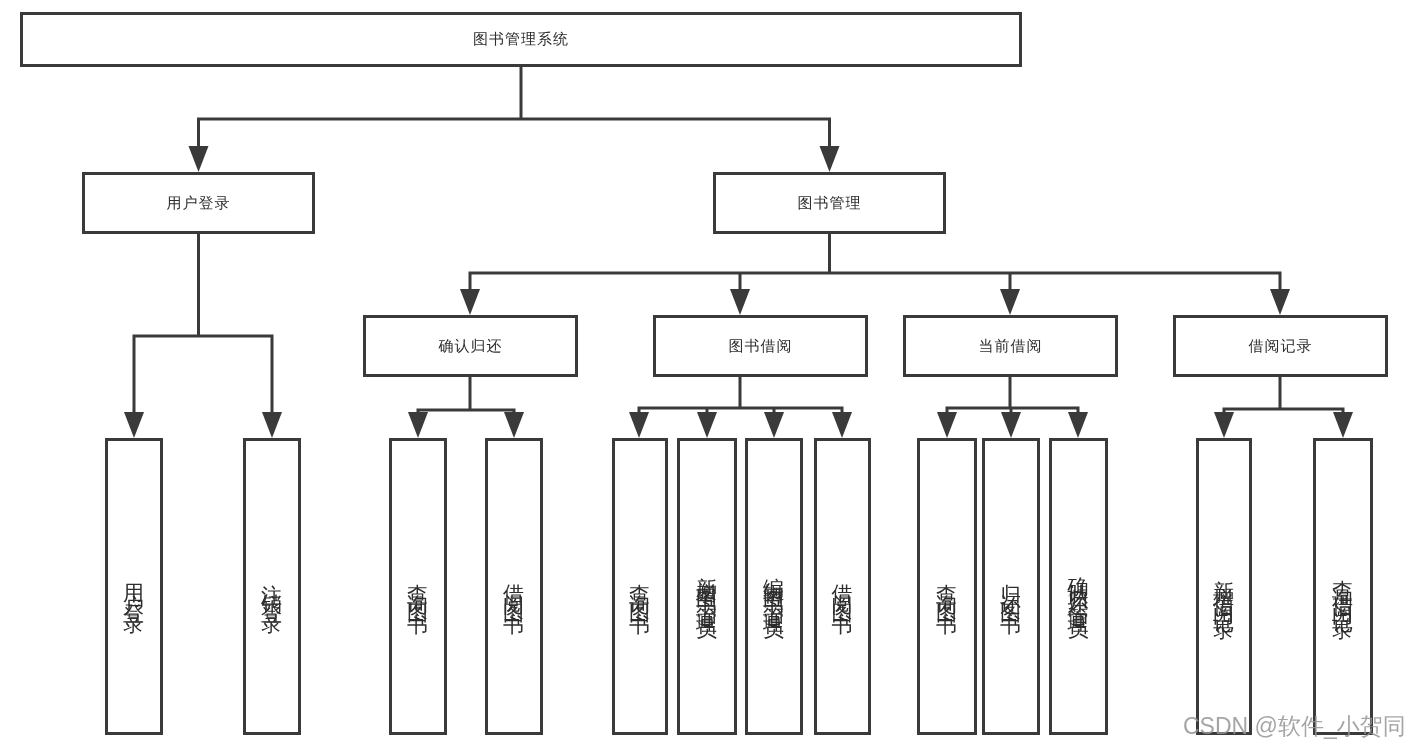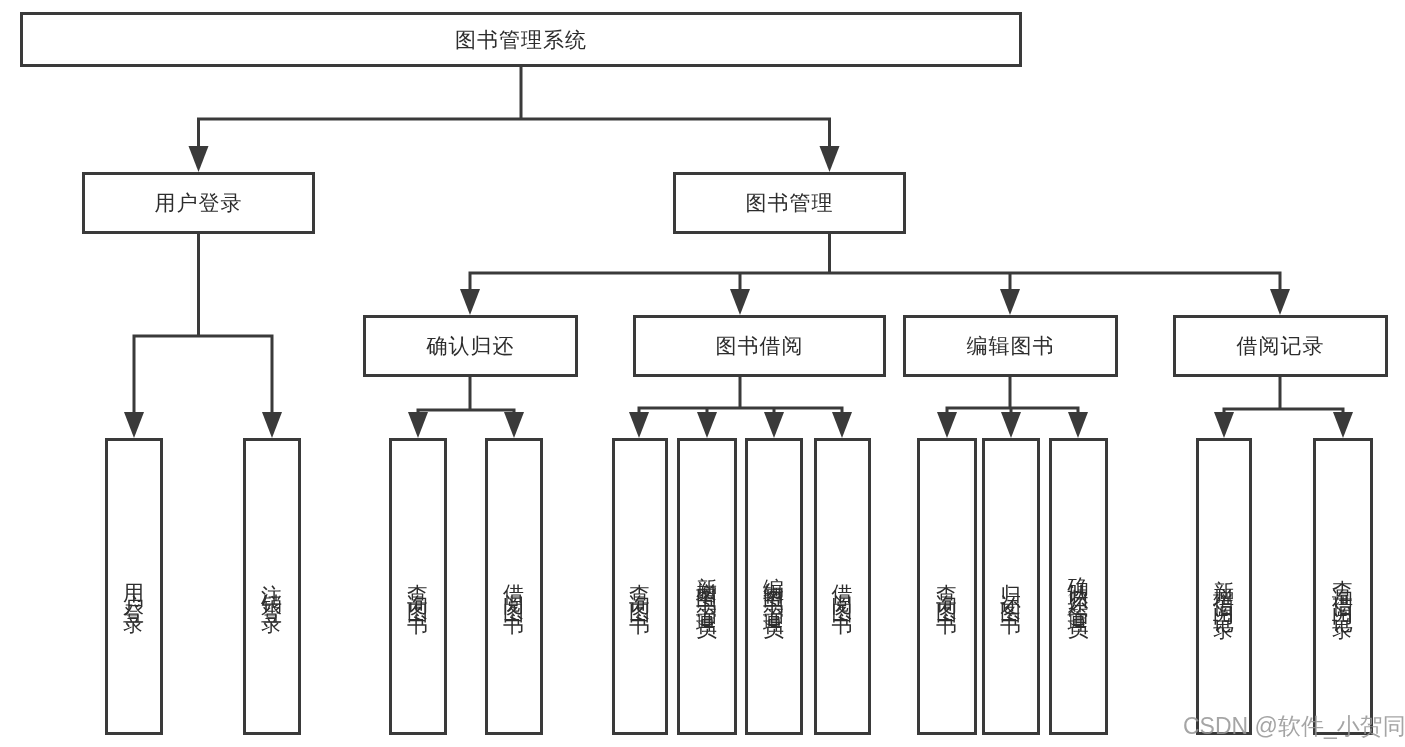--- a/index.html
+++ b/index.html
@@ -30,21 +30,21 @@
     position:absolute;
     box-sizing:border-box;
     background:#ffffff;
     border:3px solid var(--line);
     display:flex;
     align-items:center;
     justify-content:center;
     color:var(--text);
   }
   .hbox{
-    font-size:21px;
+    font-size:15px;
     letter-spacing:1px;
     white-space:nowrap;
   }
   .vbox .vtext{
     writing-mode:vertical-rl;
     text-orientation:mixed;
     font-size:21px;
     letter-spacing:10px;
     line-height:1;
     white-space:nowrap;
@@ -109,32 +109,32 @@
     </g>
   </svg>
 
   <div class="node hbox" style="left:20px;top:12px;width:1002px;height:55px;">
     <span>图书管理系统</span>
   </div>
 
   <div class="node hbox" style="left:82px;top:172px;width:233px;height:62px;">
     <span>用户登录</span>
   </div>
-  <div class="node hbox" style="left:673px;top:172px;width:233px;height:62px;">
+  <div class="node hbox" style="left:713px;top:172px;width:233px;height:62px;">
     <span>图书管理</span>
   </div>
 
   <div class="node hbox" style="left:363px;top:315px;width:215px;height:62px;">
     <span>确认归还</span>
   </div>
-  <div class="node hbox" style="left:633px;top:315px;width:253px;height:62px;">
+  <div class="node hbox" style="left:653px;top:315px;width:215px;height:62px;">
     <span>图书借阅</span>
   </div>
   <div class="node hbox" style="left:903px;top:315px;width:215px;height:62px;">
-    <span>编辑图书</span>
+    <span>当前借阅</span>
   </div>
   <div class="node hbox" style="left:1173px;top:315px;width:215px;height:62px;">
     <span>借阅记录</span>
   </div>
 
   <div class="node vbox" style="left:105px;top:438px;width:58px;height:297px;">
     <span class="vtext">用户登录</span>
   </div>
   <div class="node vbox" style="left:243px;top:438px;width:58px;height:297px;">
     <span class="vtext">注销登录</span>

